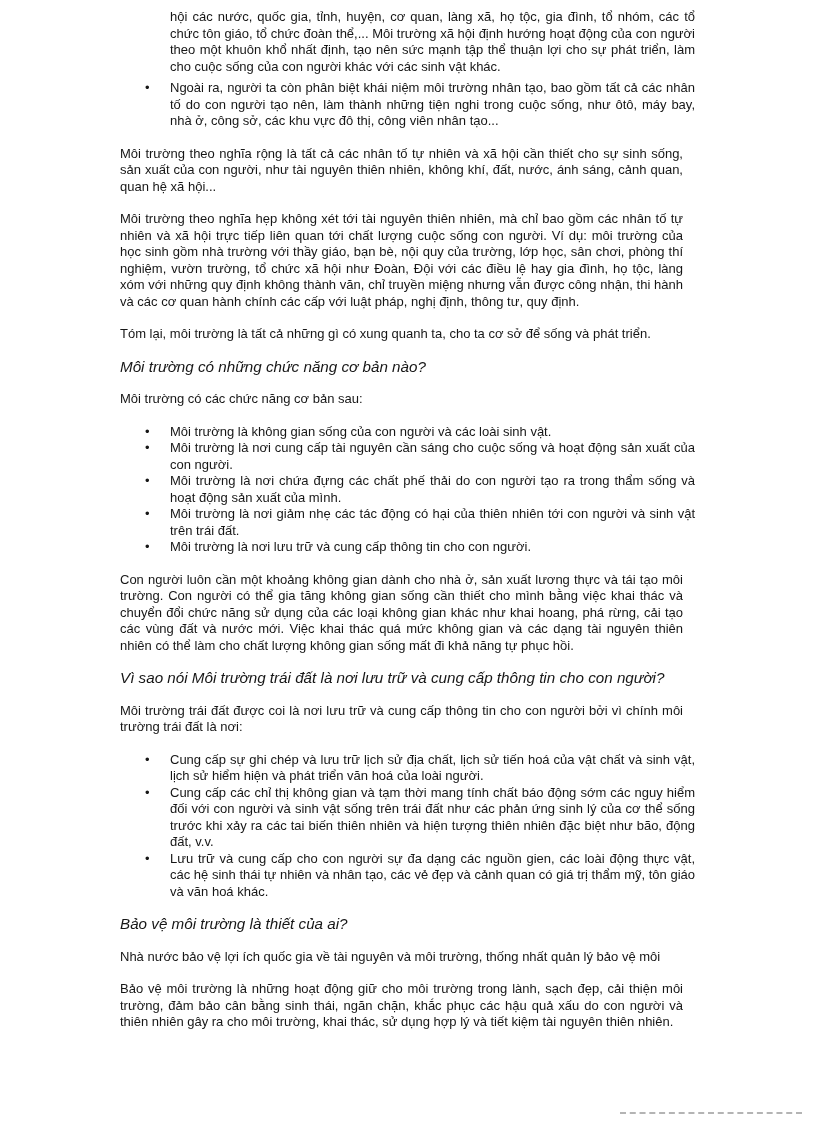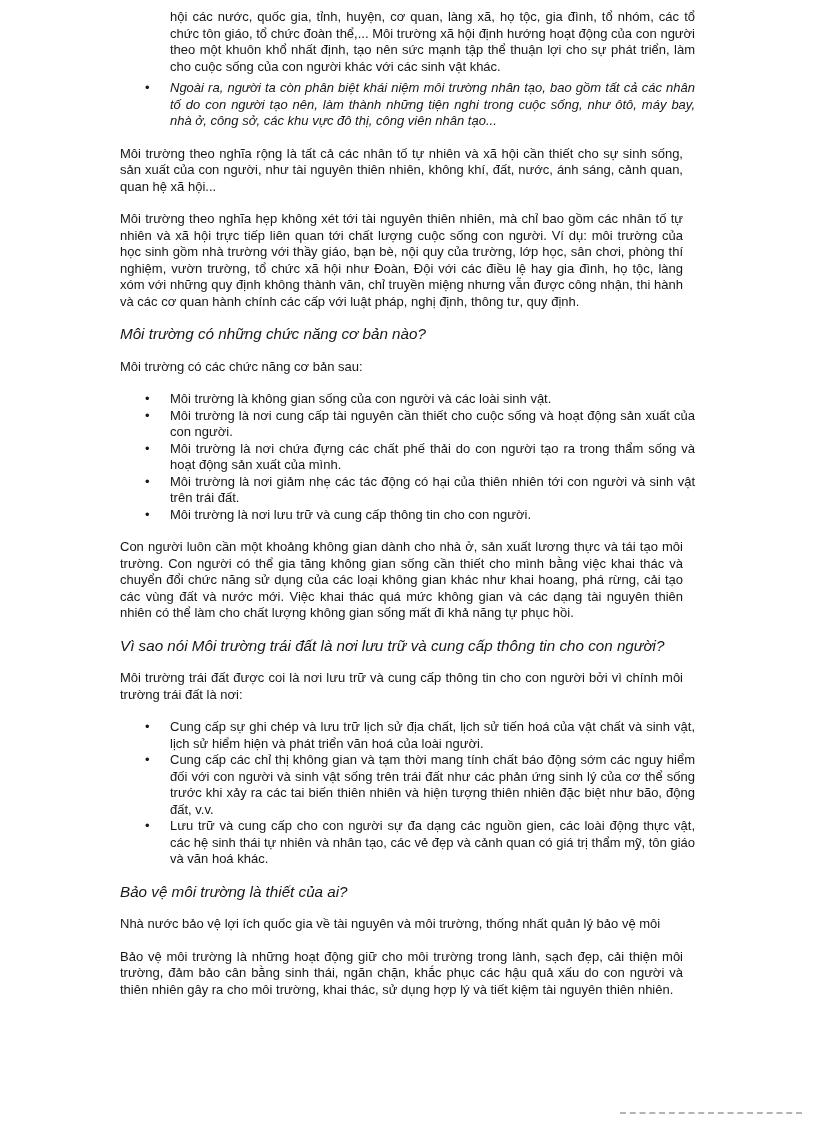--- a/index.html
+++ b/index.html
@@ -37,21 +37,20 @@
     display: flex;
     margin-left: 25px;
   }
   .bullet-row .marker {
     flex: 0 0 25px;
     text-align: left;
   }
   .bullet-row .btext {
     flex: 1;
     text-align: justify;
-    font-style: italic;
   }
   .bullet-row.single { margin-bottom: 16px; }
   ul.doc-list {
     list-style: none;
     margin: 0 0 16px 0;
     padding: 0;
   }
   ul.doc-list li {
     display: flex;
     margin-left: 25px;
@@ -80,33 +79,34 @@
 
   <div class="bullet-row single">
     <span class="marker">•</span>
     <span class="btext">Ngoài ra, người ta còn phân biệt khái niệm môi trường nhân tạo, bao gồm tất cả các nhân tố do con người tạo nên, làm thành những tiện nghi trong cuộc sống, như ôtô, máy bay, nhà ở, công sở, các khu vực đô thị, công viên nhân tạo...</span>
   </div>
 
   <p class="para">Môi trường theo nghĩa rộng là tất cả các nhân tố tự nhiên và xã hội cần thiết cho sự sinh sống, sản xuất của con người, như tài nguyên thiên nhiên, không khí, đất, nước, ánh sáng, cảnh quan, quan hệ xã hội...</p>
 
   <p class="para">Môi trường theo nghĩa hẹp không xét tới tài nguyên thiên nhiên, mà chỉ bao gồm các nhân tố tự nhiên và xã hội trực tiếp liên quan tới chất lượng cuộc sống con người. Ví dụ: môi trường của học sinh gồm nhà trường với thầy giáo, bạn bè, nội quy của trường, lớp học, sân chơi, phòng thí nghiệm, vườn trường, tổ chức xã hội như Đoàn, Đội với các điều lệ hay gia đình, họ tộc, làng xóm với những quy định không thành văn, chỉ truyền miệng nhưng vẫn được công nhận, thi hành và các cơ quan hành chính các cấp với luật pháp, nghị định, thông tư, quy định.</p>
 
+  <p class="para">Tóm lại, môi trường là tất cả những gì có xung quanh ta, cho ta cơ sở để sống và phát triển.</p>
 
   <h3 class="heading">Môi trường có những chức năng cơ bản nào?</h3>
 
   <p class="para">Môi trường có các chức năng cơ bản sau:</p>
 
   <ul class="doc-list">
     <li>
       <span class="marker">•</span>
       <span class="btext">Môi trường là không gian sống của con người và các loài sinh vật.</span>
     </li>
     <li>
       <span class="marker">•</span>
-      <span class="btext">Môi trường là nơi cung cấp tài nguyên cần thiết cho cuộc sống và hoạt động sản xuất của con người.</span>
+      <span class="btext">Môi trường là nơi cung cấp tài nguyên cần sáng cho cuộc sống và hoạt động sản xuất của con người.</span>
     </li>
     <li>
       <span class="marker">•</span>
       <span class="btext">Môi trường là nơi chứa đựng các chất phế thải do con người tạo ra trong thẩm sống và hoạt động sản xuất của mình.</span>
     </li>
     <li>
       <span class="marker">•</span>
       <span class="btext">Môi trường là nơi giảm nhẹ các tác động có hại của thiên nhiên tới con người và sinh vật trên trái đất.</span>
     </li>
     <li>

